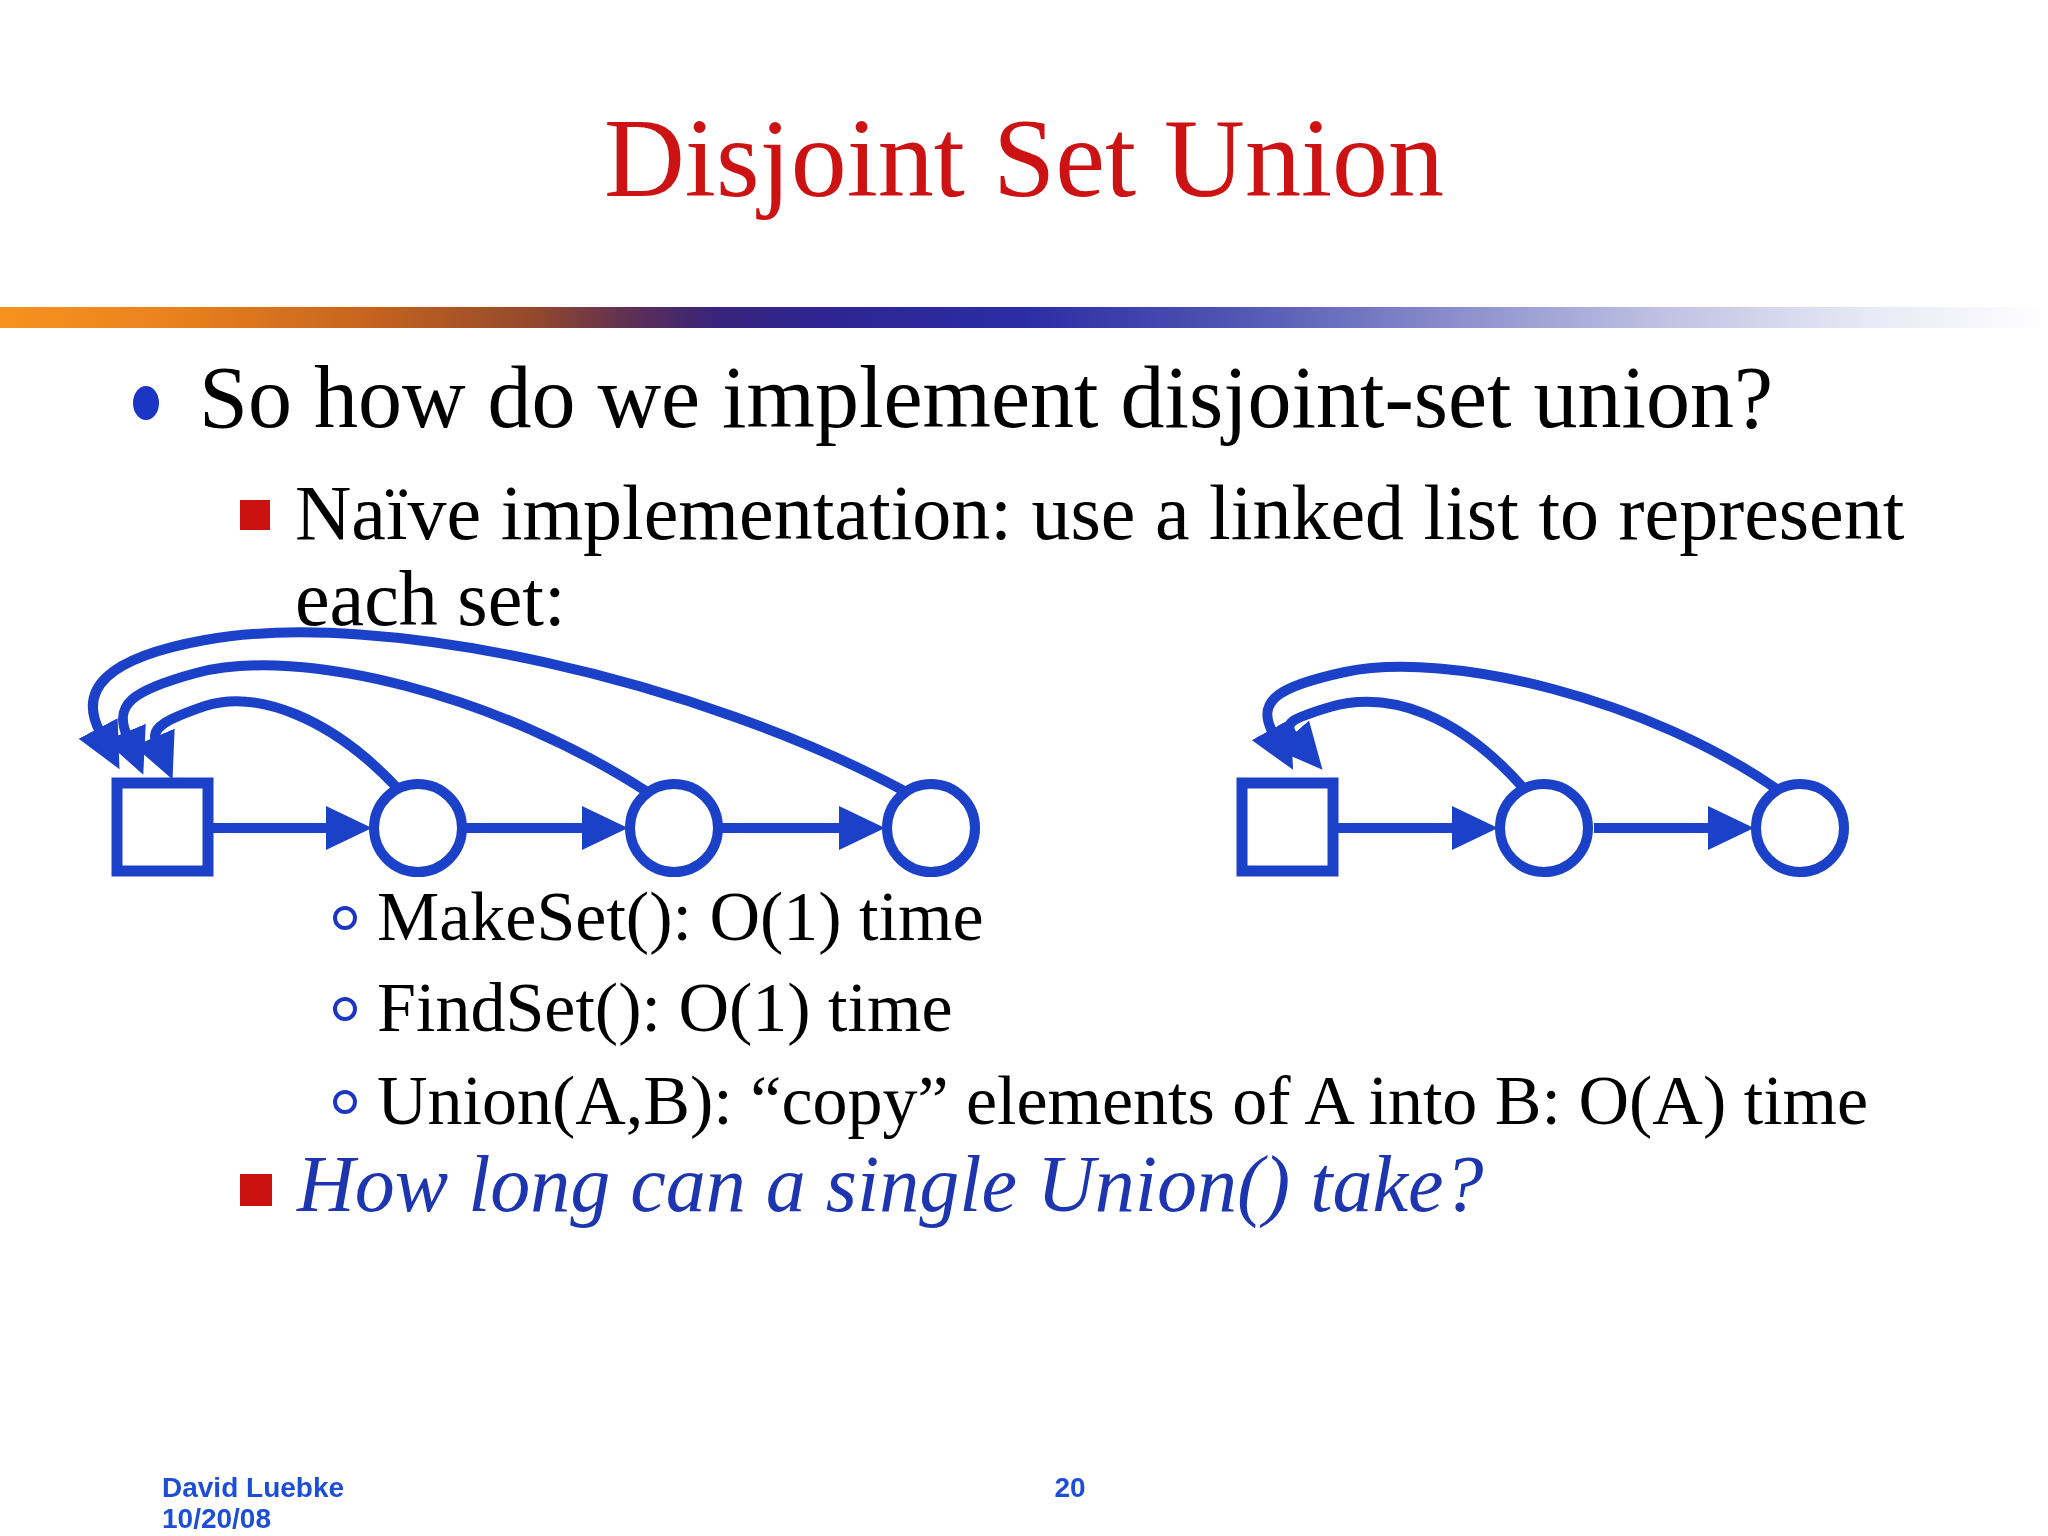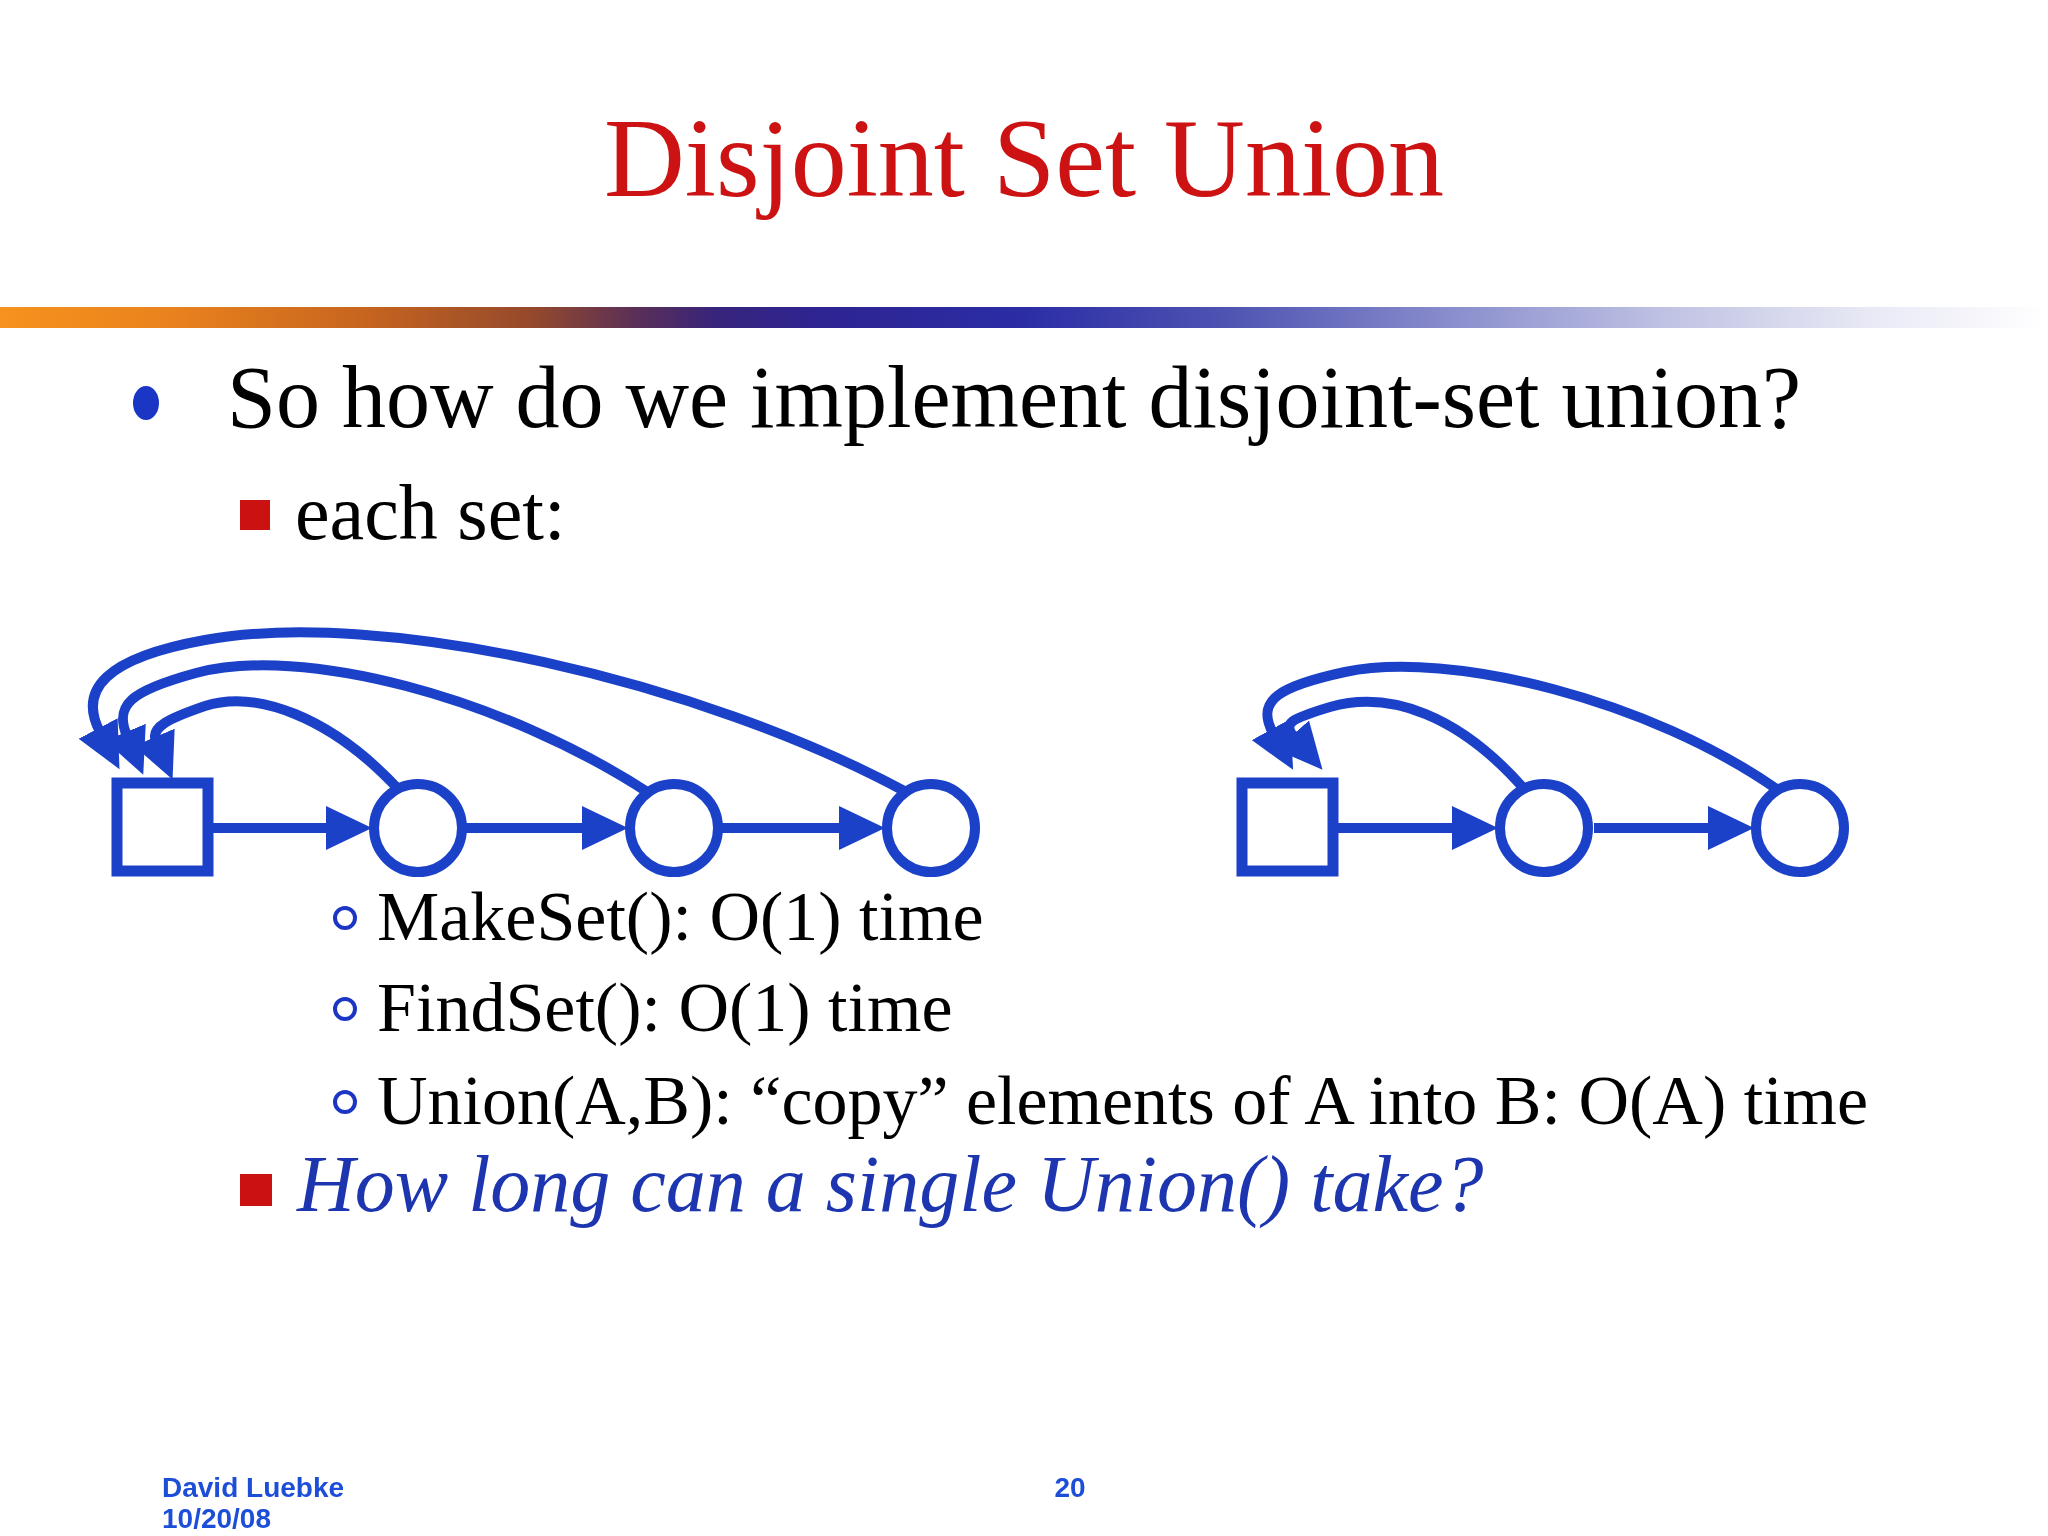--- a/index.html
+++ b/index.html
@@ -19,21 +19,21 @@
     letter-spacing:0px;
   }
   .grad-bar{
     position:absolute;top:307px;left:0;width:2048px;height:21px;
     background:linear-gradient(to right,
       #f6921e 0%, #ea831d 8%, #c6641f 18%, #94492c 26%,
       #5b2f56 31%, #37247c 35%, #2e2492 40%, #2b2da5 50%,
       #4f54b2 60%, #8a8ecc 71%, #bec1e2 81%, #e7e8f4 91%, #ffffff 100%);
   }
   .row{position:absolute;display:flex;align-items:flex-start;}
-  .l1-row{top:350px;left:133px;width:1830px;gap:28px;}
+  .l1-row{top:350px;left:133px;width:1830px;}
   .l1-bullet{
     flex:0 0 auto;width:26px;height:34px;border-radius:50%;
     background:var(--bullet-blue,#1b35c4);
     margin:36px 40px 0 0;
   }
   .l1-text{font-size:88px;line-height:1.1;color:var(--text-black,#000);}
   .l2-row{top:470px;left:240px;width:1720px;}
   .sq-bullet{
     flex:0 0 auto;width:30px;height:30px;
     background:var(--bullet-red,#cc1111);
@@ -79,20 +79,21 @@
   <div class="grad-bar"></div>
 
   <div class="row l1-row">
     <div class="l1-bullet"></div>
     <div class="l1-text">So how do we implement disjoint-set union?</div>
   </div>
 
   <div class="row l2-row">
     <div class="sq-bullet"></div>
     <div class="l2-text">
+      <span>Naïve implementation: use a linked list to represent</span>
       <span>each set:</span>
     </div>
   </div>
 
   <svg class="diagram-svg" width="2048" height="1536" viewBox="0 0 2048 1536">
     <defs>
       <marker id="ah" markerUnits="strokeWidth" markerWidth="5" markerHeight="4.4" refX="0.4" refY="2.2" orient="auto">
         <path d="M0,0 L4.6,2.2 L0,4.4 z" fill="#1b41c8"></path>
       </marker>
     </defs>

